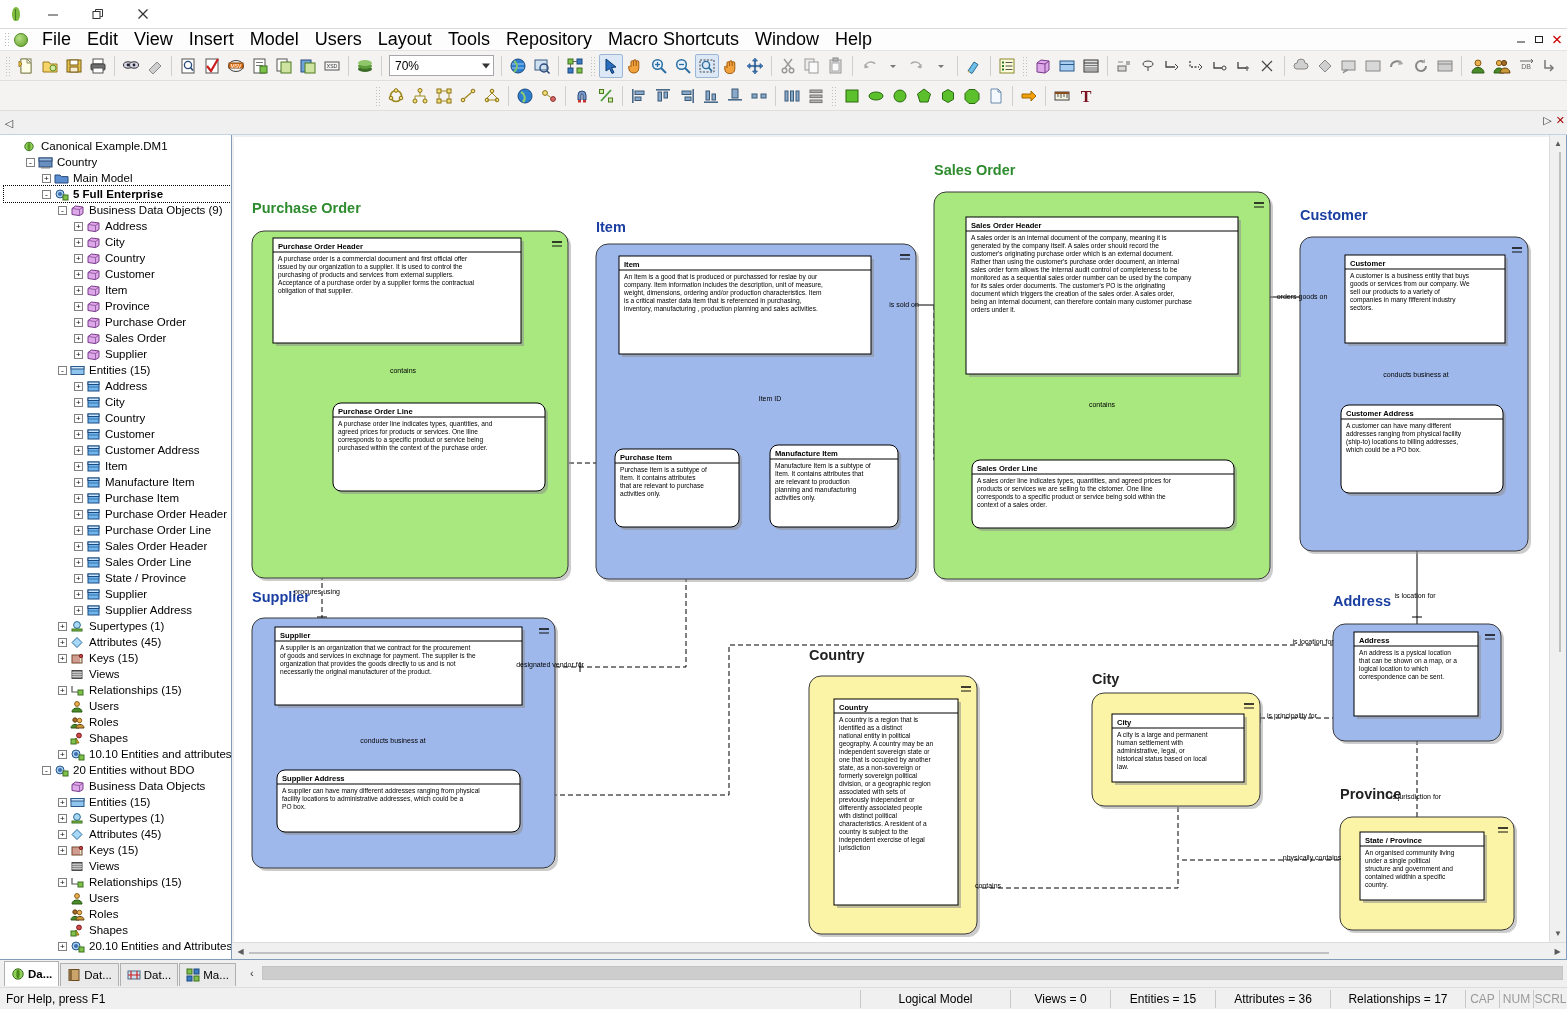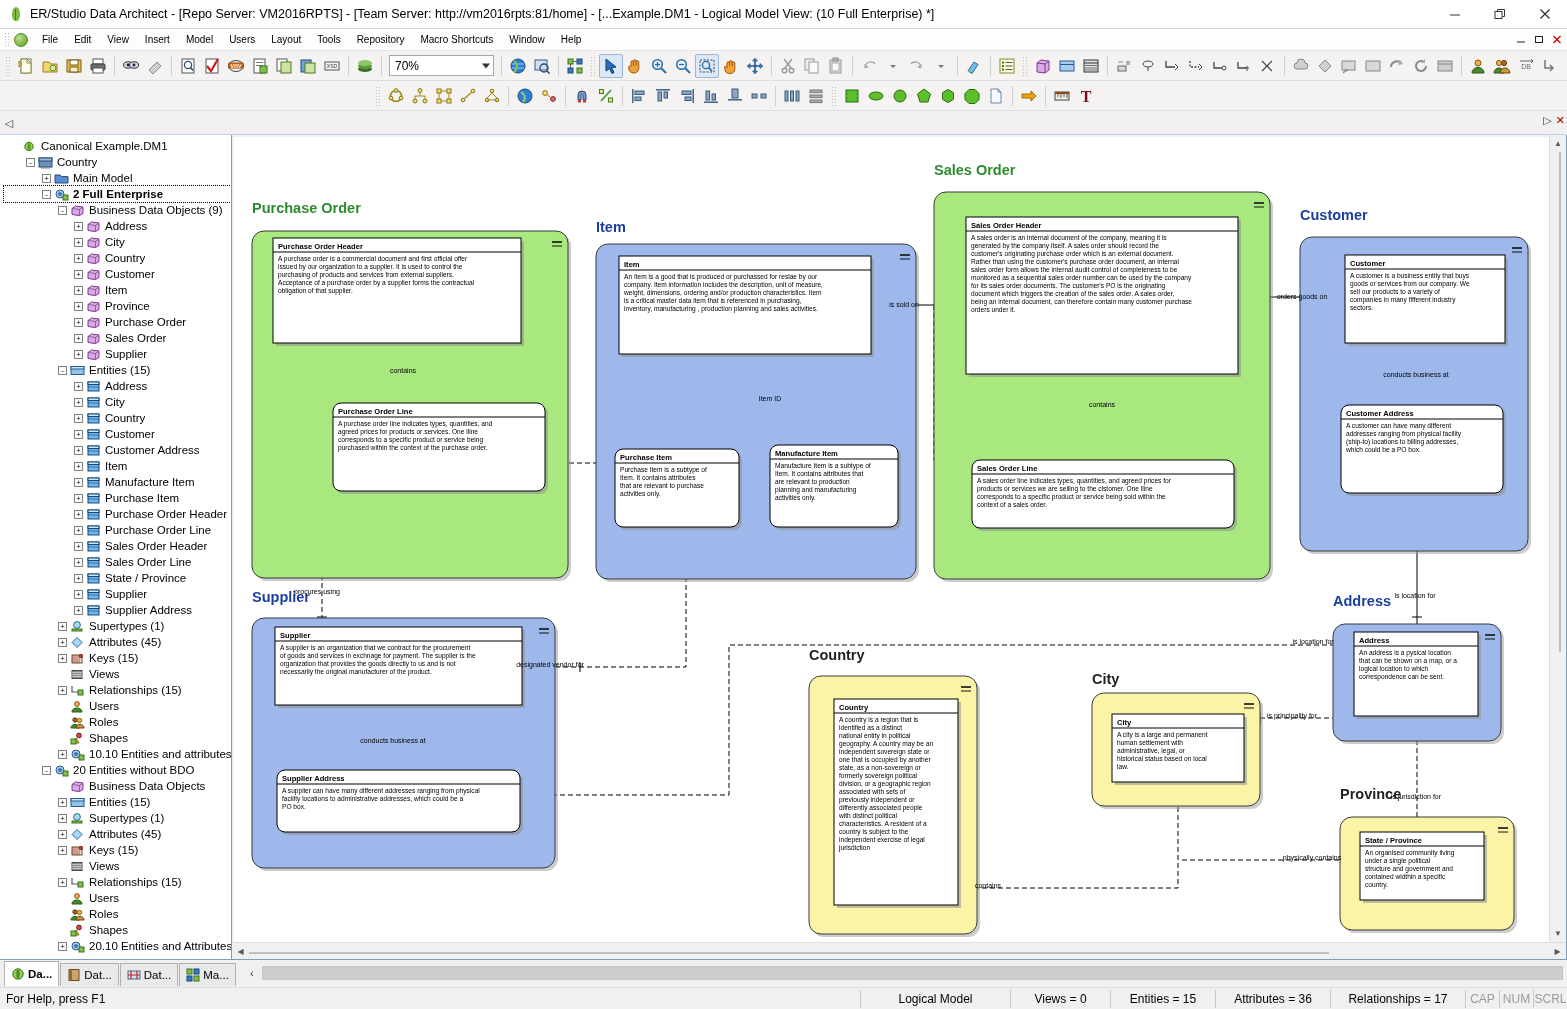--- a/index.html
+++ b/index.html
@@ -58,21 +58,21 @@
     width: 7px; height:16px; margin-right:2px;
     background-image: radial-gradient(#bcbcbc 38%, transparent 40%);
     background-size: 3px 3px;
   }
   .menu-dot {
     width: 14px; height:14px; margin: 0 6px 0 1px; border-radius: 50%;
     background: radial-gradient(circle at 35% 32%, #b9e08a, #5c9c24);
     border: 1px solid #4c8a1c;
   }
   .menu-item {
-    font-size: 10px; color: #000; padding: 2px 8px; white-space: nowrap;
+    font-size: 18px; color: #000; padding: 2px 8px; white-space: nowrap;
   }
   .mdi-btns {
     position: absolute; right: 2px; top: 2px;
     display: flex; align-items: center; gap: 2px;
   }
   .mdi-btn { width:16px; height:16px; display:flex; align-items:center; justify-content:center;
     font-size: 11px; color: #222; line-height: 1;}
 
   
   .toolbar-row {
@@ -217,21 +217,20 @@
 </head>
 <body>
 
 <div id="app">
 
   <div class="titlebar">
     <div class="app-icon">
       <div class="leaf"></div>
         <div class="stem"></div>
     </div>
-    <div class="title-text">ER/Studio Data Architect - [Repo Server: VM2016RPTS] - [Team Server: http://vm2016rpts:81/home] - [...Example.DM1 - Logical Model View: (10 Full Enterprise) *]</div>
     <div class="win-btns">
       <div class="win-btn">
         <svg width="12" height="12" viewBox="0 0 12 12">
             <line x1="1" y1="7" x2="11" y2="7" stroke="#333" stroke-width="1"></line>
           </svg>
       </div>
       <div class="win-btn">
         <svg width="12" height="12" viewBox="0 0 12 12">
           <rect x="1" y="3.5" width="7" height="7" fill="none" stroke="#333" stroke-width="1"></rect>
           <polyline points="3.5,3.5 3.5,1.5 10.5,1.5 10.5,8.5 8.5,8.5" fill="none" stroke="#333" stroke-width="1"></polyline>
@@ -879,21 +878,21 @@
               </svg></span>
             <span class="tlabel">Main Model</span>
           </div>
           <div class="tnode selected" style="padding-left: 38px;">
             <span class="expander">-</span>
             <span class="ticon"><svg width="15" height="13" viewBox="0 0 15 13">
                 <circle cx="6" cy="6" r="4" fill="#a8cdf0" stroke="#2a5a8a"></circle>
                 <circle cx="6" cy="6" r="2" fill="#3a70b0"></circle>
                 <rect x="9" y="7" width="5" height="5" fill="#7fc14a" stroke="#3d7020"></rect>
               </svg></span>
-            <span class="tlabel">2 Full Enterprise</span>
+            <span class="tlabel">5 Full Enterprise</span>
           </div>
           <div class="tnode" style="padding-left: 54px;">
             <span class="expander">-</span>
             <span class="ticon"><svg width="15" height="13" viewBox="0 0 15 13">
                 <path d="M2 4.5l3.5-2.5L13 3v6.5L9.5 11.6 2 10.5z" fill="#dda8e8" stroke="#7a3a8a"></path>
                 <path d="M2 4.5L9.5 5.5v6.1M9.5 5.5L13 3" fill="none" stroke="#7a3a8a" stroke-width="0.7"></path>
               </svg></span>
             <span class="tlabel">Business Data Objects (9)</span>
           </div>
           <div class="tnode" style="padding-left: 70px;">

